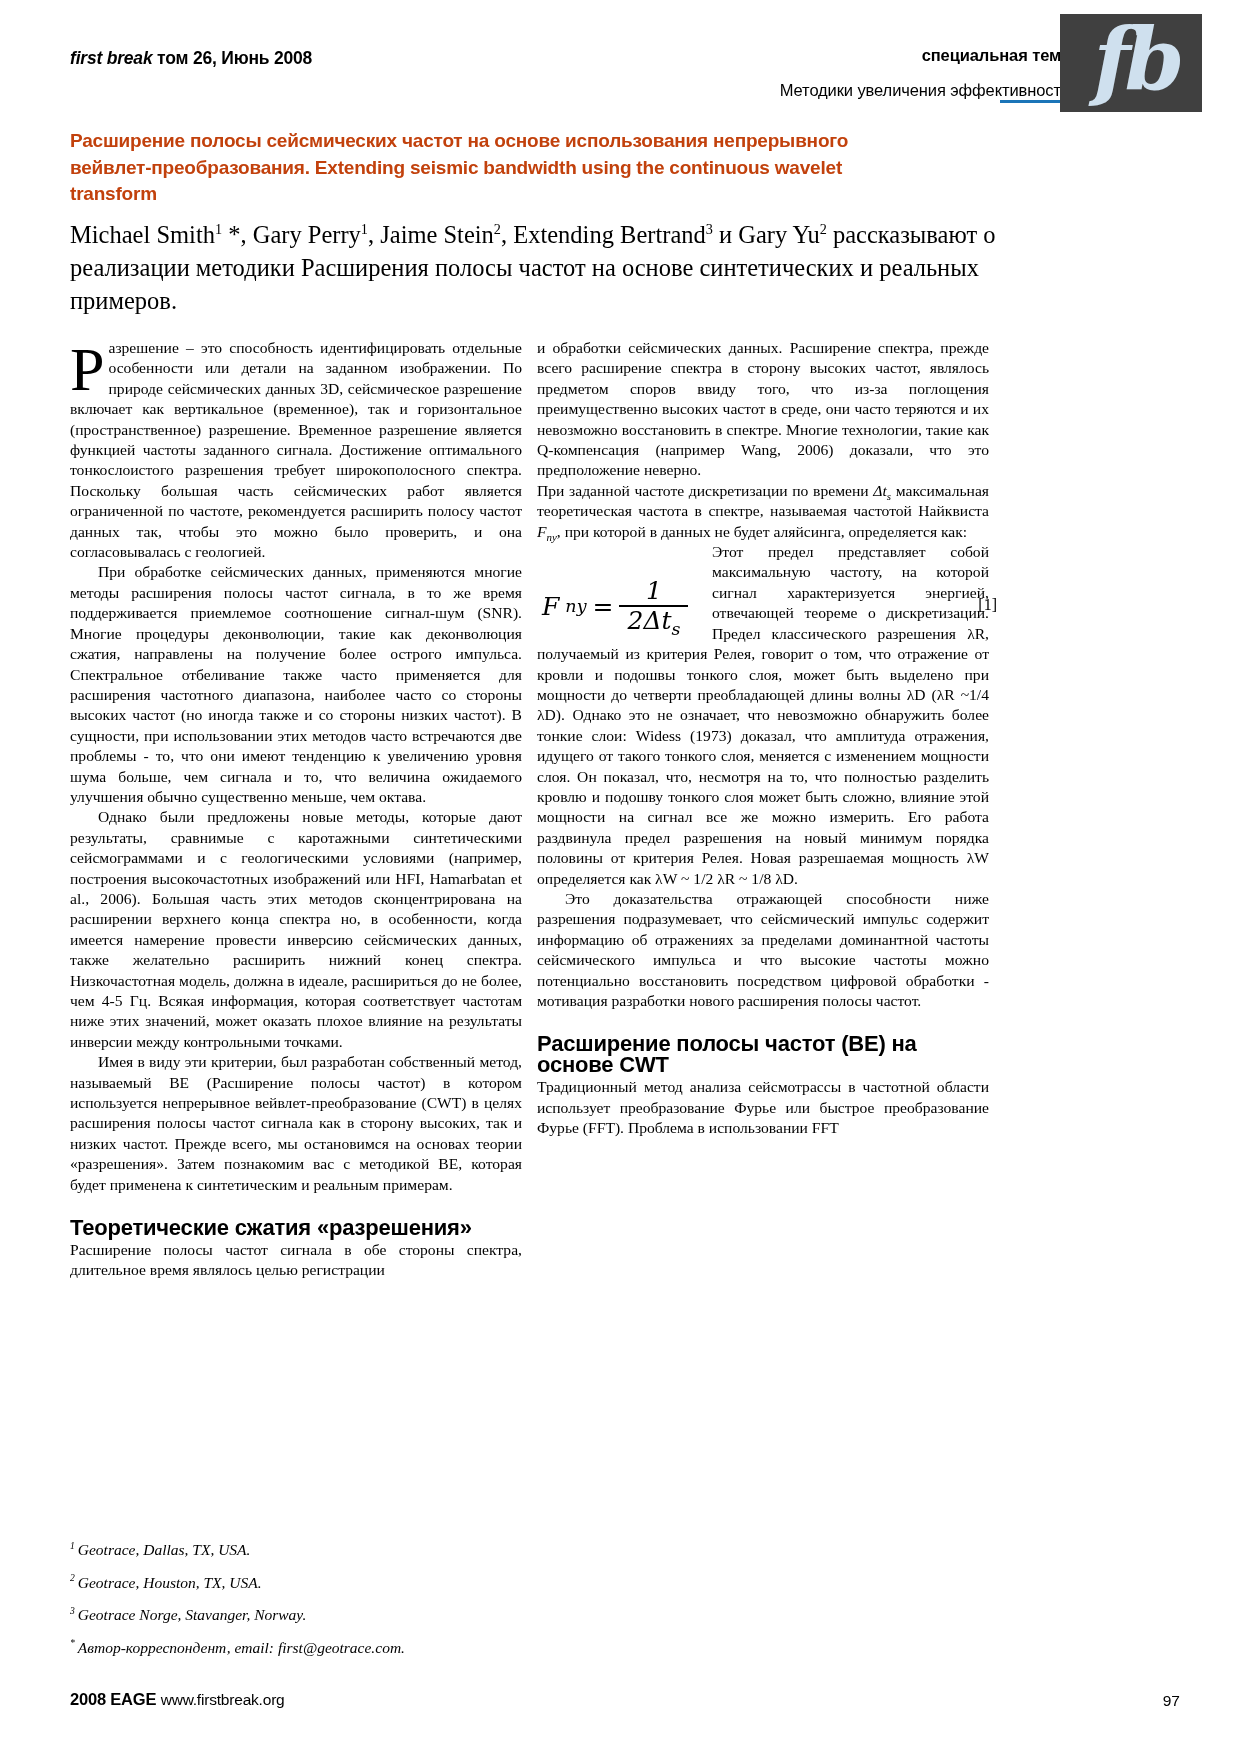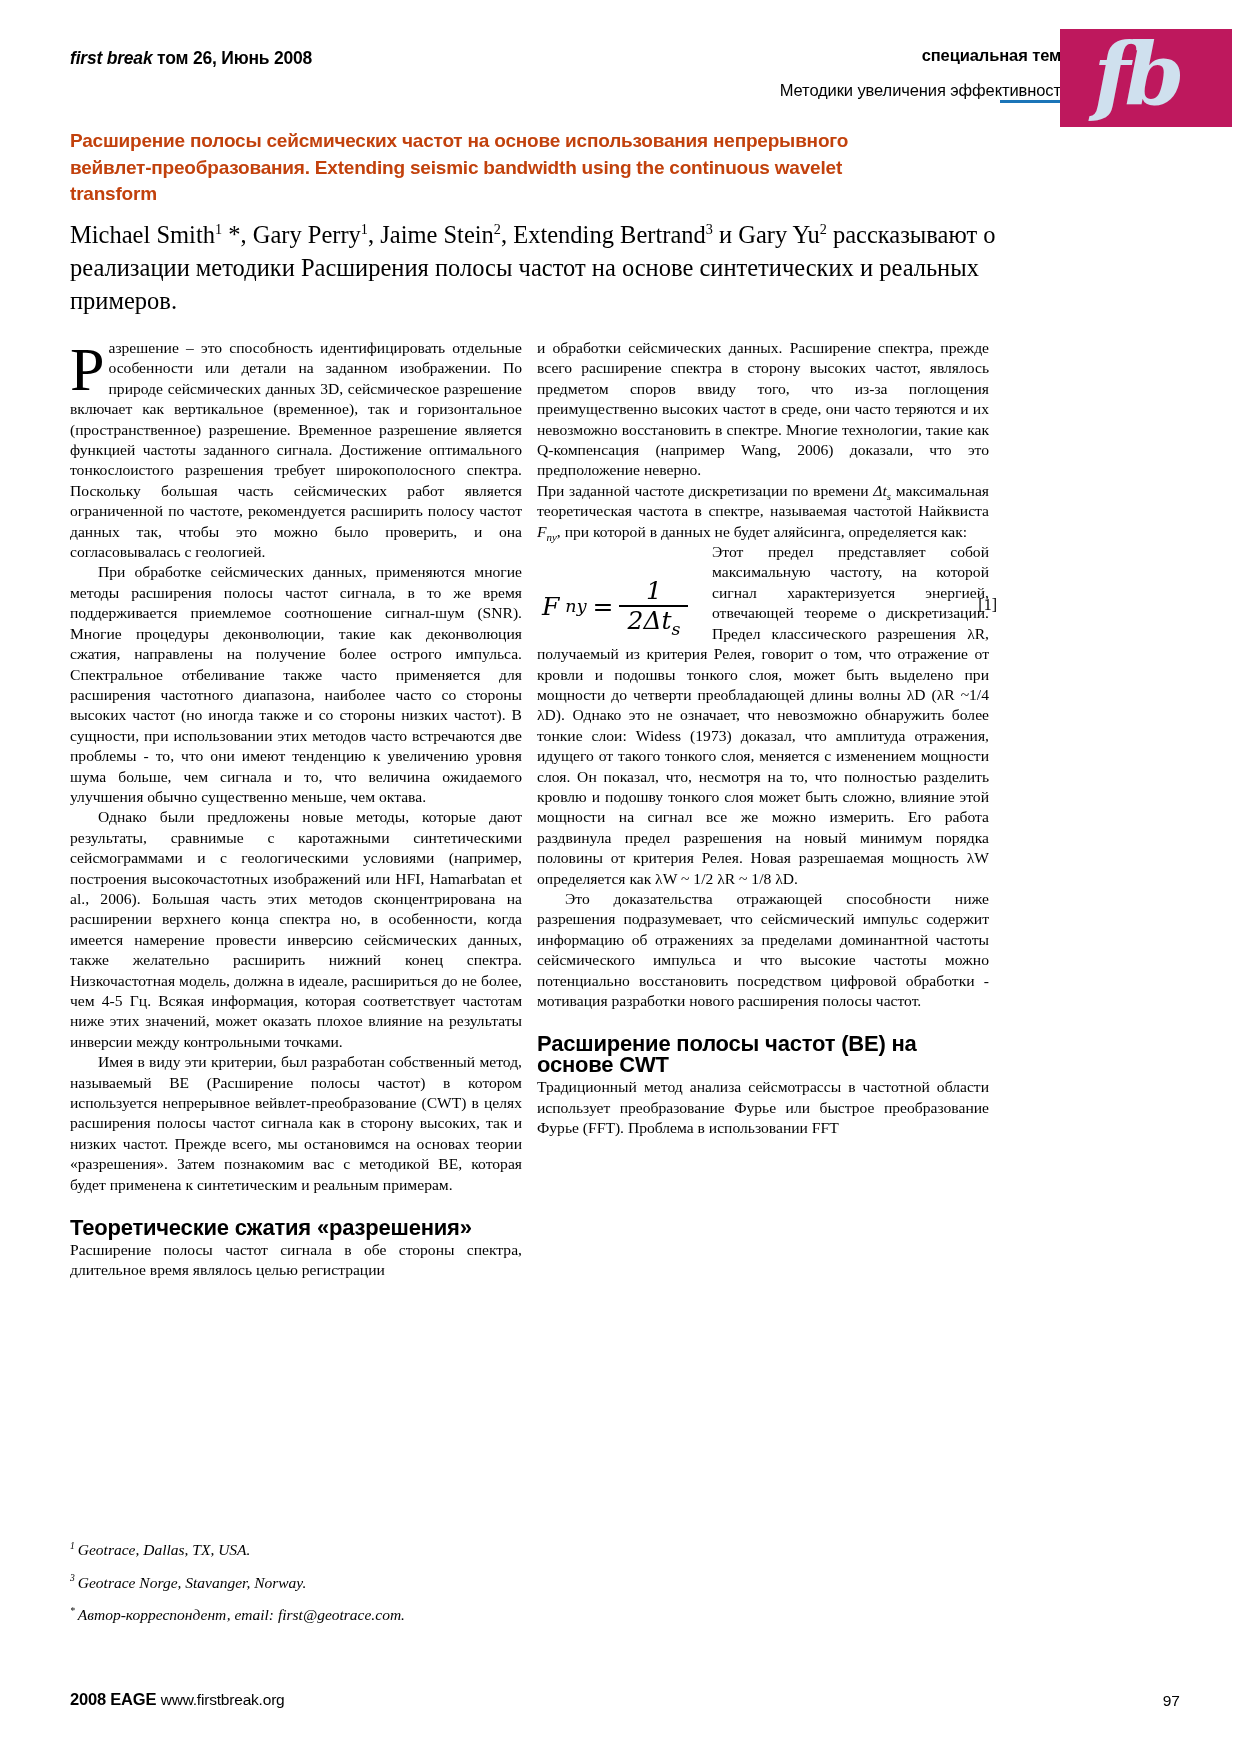--- a/index.html
+++ b/index.html
@@ -50,24 +50,23 @@
     margin-top: 16px;
     font-size: 16.5px;
     font-weight: 400;
     color: #000;
     letter-spacing: -0.1px;
   }
   .logo-box {
     position: absolute;
     left: 1060px;
     top: 14px;
-    width: 172px;
+    width: 142px;
     height: 98px;
-    background: #be185d;
-    margin-top: 15px;
+    background: #404040;
   }
   .logo-glyph {
     position: absolute;
     left: 0;
     top: -6px;
     width: 152px;
     height: 104px;
     color: #cfe0ee;
     font-family: "DejaVu Serif", serif;
     font-style: italic;
@@ -317,20 +316,21 @@
         <span class="bar"></span>
         <span class="den"><span>2Δt</span><span class="sub">s</span></span>
       </span>
     </div>
     <div class="eqnum">[1]</div>
   </div>
 
   <div class="fn-rule"></div>
   <div class="footnotes">
     <div class="fn"><sup>1</sup><span>Geotrace, Dallas, TX, USA.</span></div>
+    <div class="fn"><sup>2</sup><span>Geotrace, Houston, TX, USA.</span></div>
     <div class="fn"><sup>3</sup><span>Geotrace Norge, Stavanger, Norway.</span></div>
     <div class="fn"><sup>*</sup><span>Автор-корреспондент, email: first@geotrace.com.</span></div>
   </div>
 
   <div class="footer-left"><span>2008 EAGE </span><span class="url">www.firstbreak.org</span></div>
   <div class="page-number">97</div>
 
 </div>
 
 </body></html>

